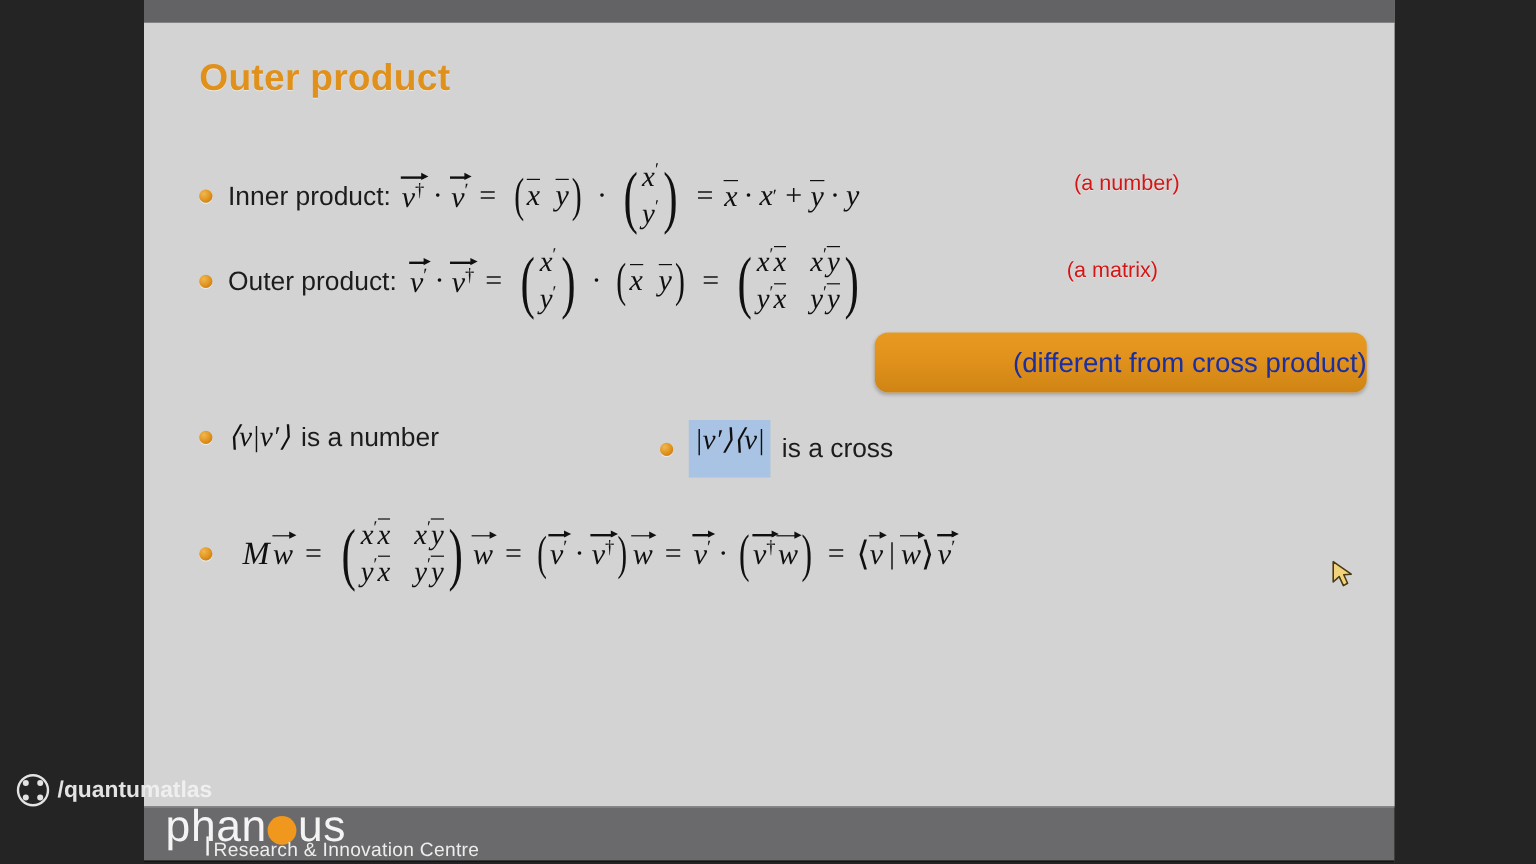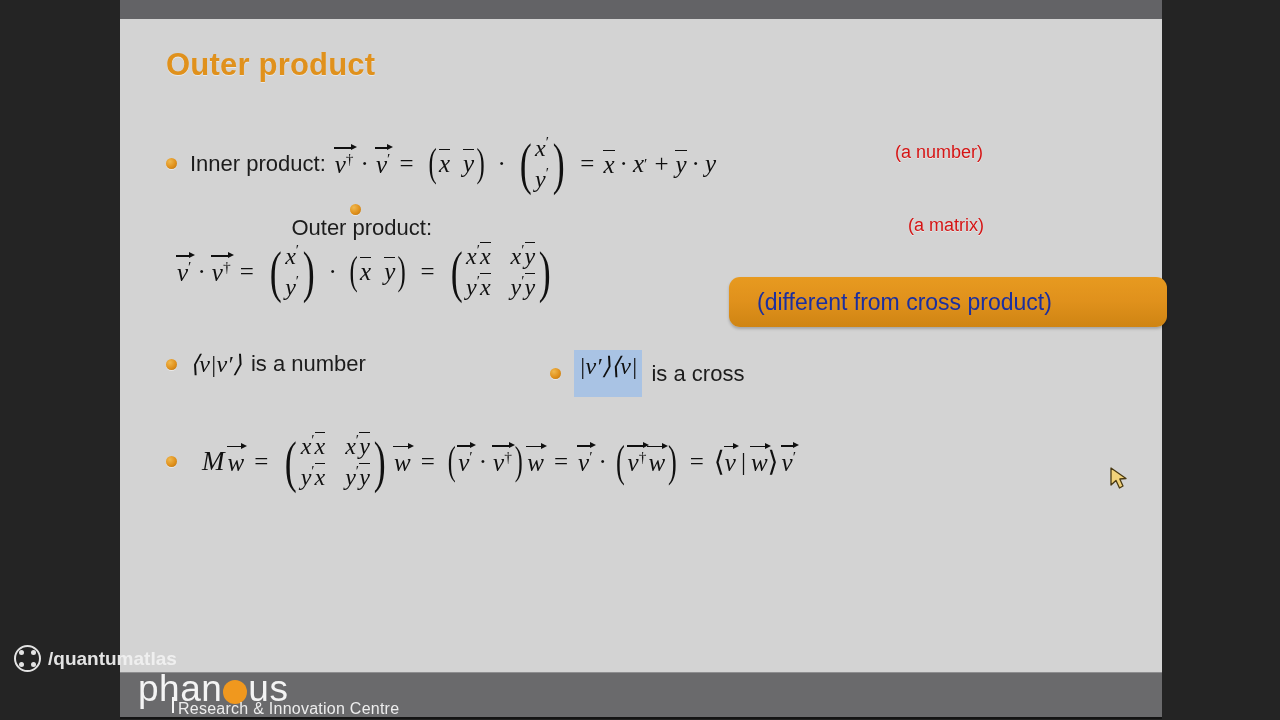--- a/index.html
+++ b/index.html
@@ -189,22 +189,21 @@
     position: absolute;
     left: 609px;
     top: 258px;
     width: 410px;
     height: 50px;
     border-radius: 11px;
     background: linear-gradient(180deg, #e79a20 0%, #e0911c 48%, #cf8413 100%);
     box-shadow: 0 2px 3px rgba(0,0,0,0.22);
     display: flex;
     align-items: center;
-    justify-content: flex-start;
-    padding-left: 28px;
+    justify-content: flex-end;
   }
   #callout span {
     font-family: "Liberation Sans", sans-serif;
     font-size: 23px;
     color: #1b2fa0;
   }
 
   .hl {
     background: #a9c3e4;
     padding: 2px 5px 17px 5px;
@@ -353,21 +352,21 @@
 
           <span class="up" style="margin:0 9px;">=</span>
           <span class="ovl">x</span><span class="up" style="margin:0 5px;">·</span>x<span class="sup">′</span>
           <span class="up" style="margin:0 7px;">+</span>
           <span class="ovl">y</span><span class="up" style="margin:0 5px;">·</span>y
         </span>
       </div>
 
       <div class="note-red" style="left:775px; top:123px;">(a number)</div>
 
-      <div class="bullet-row" style="left:46px; top:185px;flex-direction:column;">
+      <div class="bullet-row" style="left:46px; top:185px;">
         <span class="dot"></span>
         <span class="plain">Outer product:</span>
 
         <span class="math" style="margin-left:11px; display:flex; align-items:center;">
           <span class="vec">v<span class="sup">′</span></span>
           <span class="up" style="margin:0 6px;">·</span>
           <span class="vec">v<span class="sup">†</span></span>
           <span class="up" style="margin:0 9px;">=</span>
 
           <span class="mat mat-1">
@@ -403,21 +402,21 @@
               <span class="r">
                 <span>y<span class="sup">′</span><span class="ovl">x</span></span>
                 <span>y<span class="sup">′</span><span class="ovl">y</span></span>
               </span>
             </span>
             <span class="paren">)</span>
           </span>
         </span>
       </div>
 
-      <div class="note-red" style="left:769px; top:196px;margin-left:19px;">(a matrix)</div>
+      <div class="note-red" style="left:769px; top:196px;">(a matrix)</div>
 
       <div id="callout">
         <span>(different from cross product)</span>
       </div>
 
       <div class="bullet-row" style="left:46px; top:331px;">
         <span class="dot"></span>
         <span class="math" style="font-size:24px; margin-right:9px;">⟨v|v′⟩</span>
         <span class="plain">is a number</span>
       </div>

